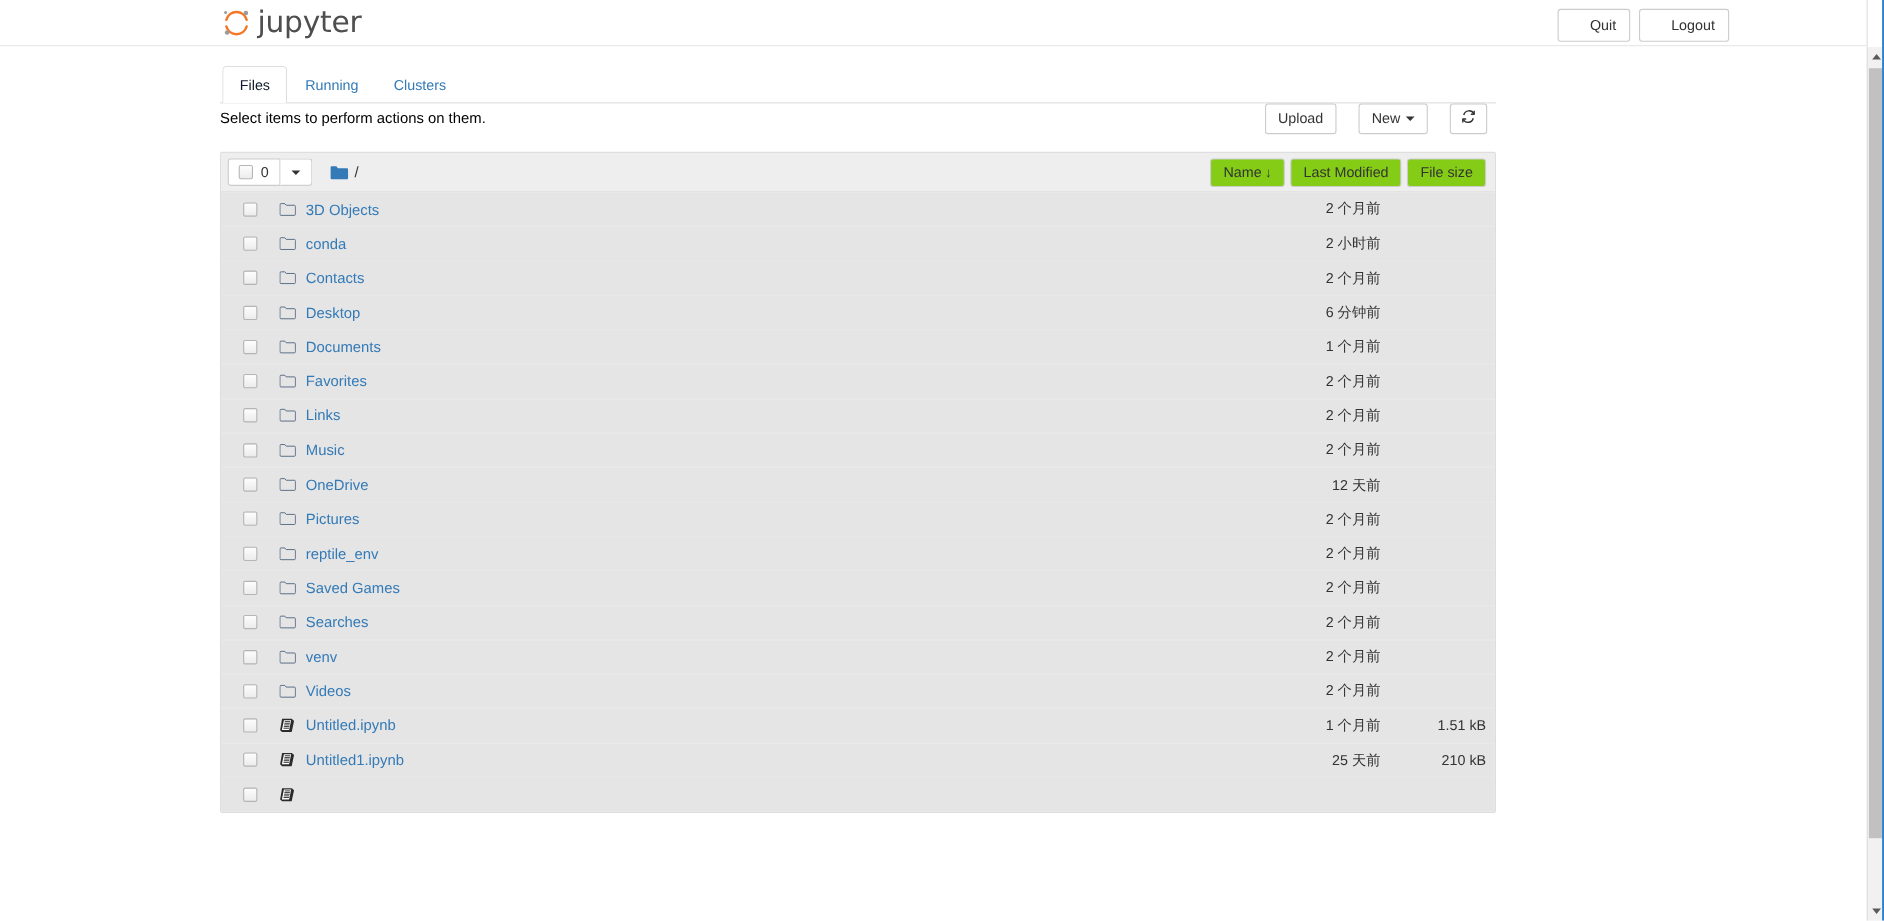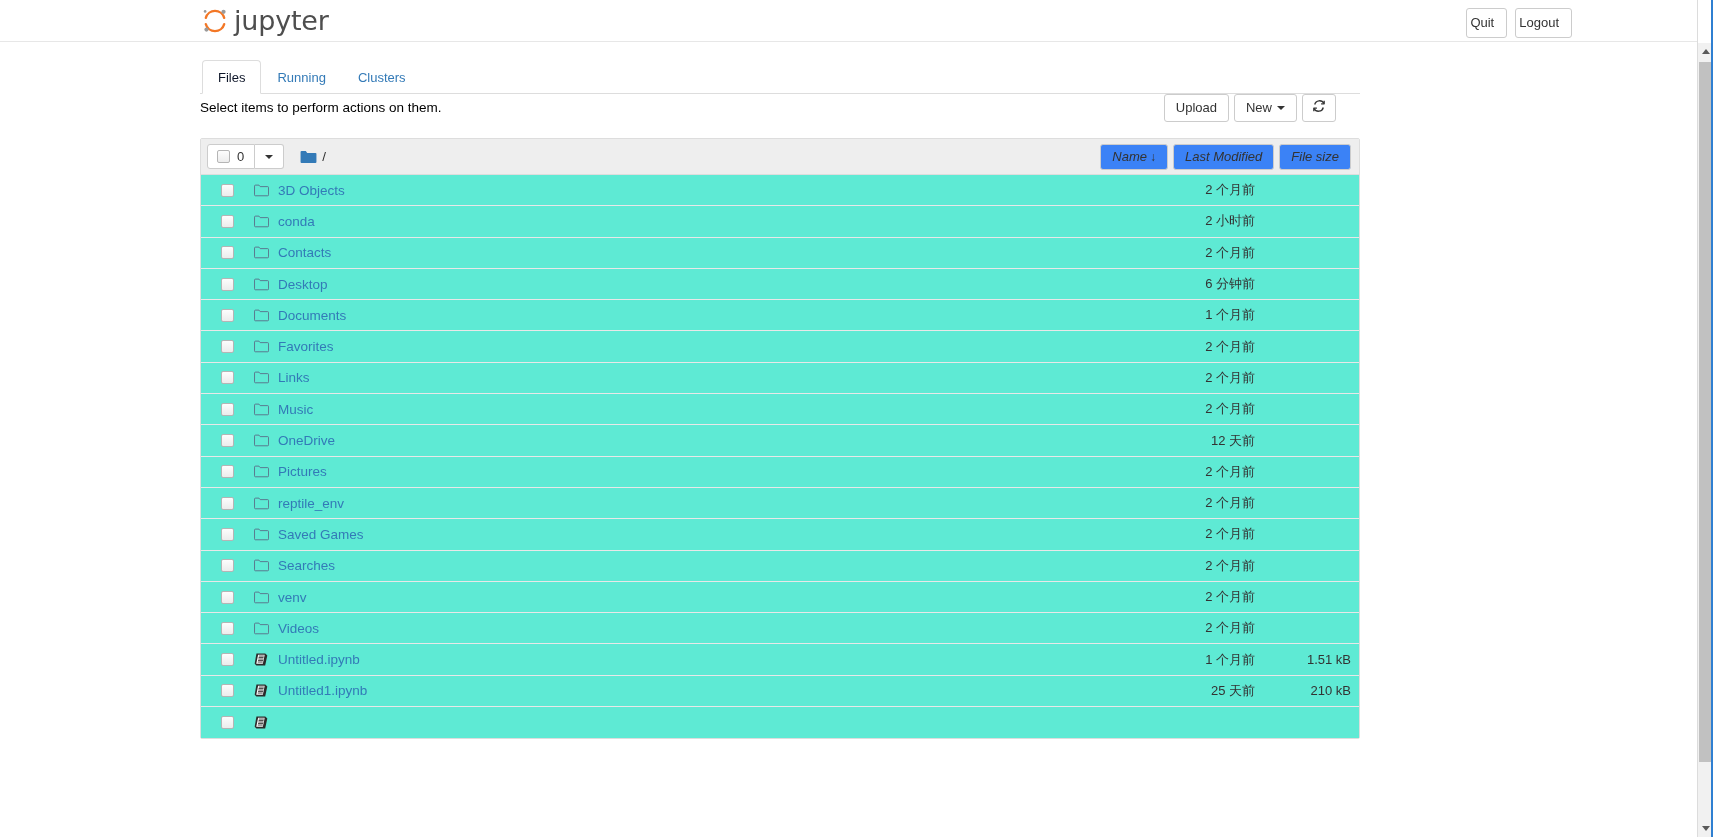--- a/index.html
+++ b/index.html
@@ -63,21 +63,21 @@
     display: flex;
     gap: 8px;
   }
   .btn {
     background: #ffffff;
     border: 1px solid #cccccc;
     border-radius: 3px;
     color: #333333;
     font-size: 13px;
     line-height: 1;
-    padding: 7px 12px 8px 3px;
+    padding: 7px 12px 8px 28px;
     cursor: pointer;
     font-family: "Liberation Sans", sans-serif;
     white-space: nowrap;
   }
 
   
   .container {
     position: relative;
     width: 1160px;
     margin: 0;
@@ -120,23 +120,23 @@
     margin-top: 0;
   }
   .select-hint {
     position: absolute;
     left: 0; top: 6px;
     font-size: 13.5px;
     color: #000;
   }
   .action-btns {
     position: absolute;
-    right: 24px; top: 0px;
-    display: flex;
-    gap: 5px;
+    right: 8px; top: 0px;
+    display: flex;
+    gap: 20px;
     align-items: flex-start;
   }
   .btn-sm {
     background: #ffffff;
     border: 1px solid #cccccc;
     border-radius: 3px;
     color: #333;
     font-size: 13px;
     padding: 5px 11px 5px 11px;
     line-height: 16px;
@@ -217,43 +217,42 @@
   .folder-blue { color:#337ab7; display:flex; align-items:center; }
   .crumb-sep { color: #333; }
 
   .sort-btns {
     position: absolute;
     right: 8px; top: 5px;
     display: flex;
     gap: 5px;
   }
   .sort-btn {
-    background: #3b82f6;
+    background: #84cc16;
     border: 1px solid #cccccc;
     border-radius: 3px;
     font-size: 13px;
     color: #333;
     padding: 4px 11px;
     line-height: 16px;
     cursor: pointer;
     white-space: nowrap;
     font-family: "Liberation Sans", sans-serif;
-    font-style: italic;
   }
   .sort-arrow { font-size: 12px; margin-left: 3px; }
 
   
   .row {
     position: relative;
     height: 31.3px;
     border-bottom: 1px solid #e8e8e8;
     display: flex;
     align-items: center;
     padding-left: 6px;
-    background: #5eead4;
+    background: #e5e5e5;
   }
   .row:last-child { border-bottom: none; }
   .row-cb {
     width: 13px; height: 13px;
     border: 1px solid #b5b5b5;
     border-radius: 2px;
     background: linear-gradient(#fdfdfd, #ececec);
     margin-left: 14px;
     flex: none;
     cursor: pointer;

